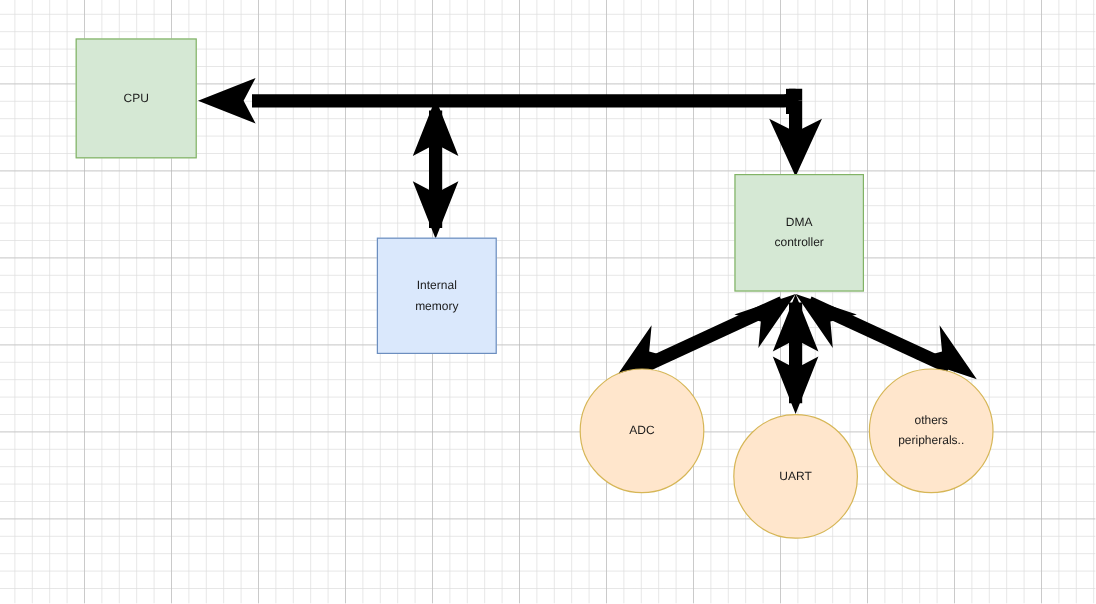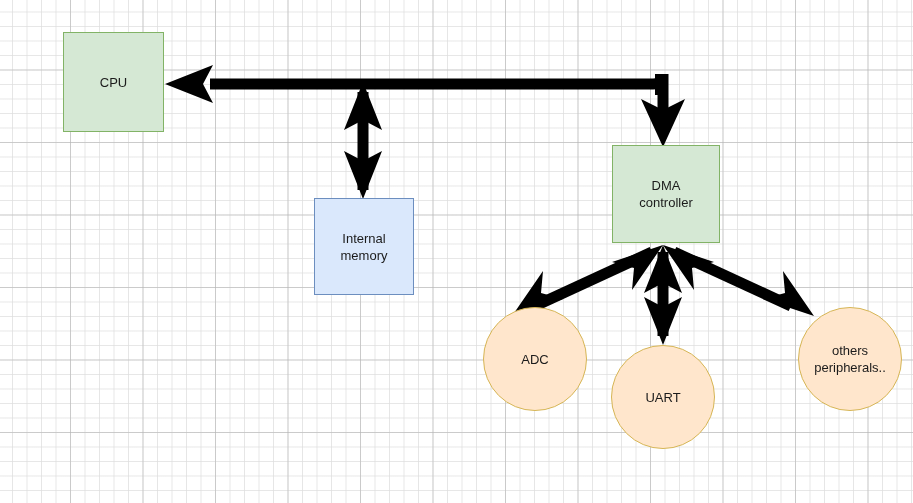--- a/index.html
+++ b/index.html
@@ -30,21 +30,21 @@
     height: 503px;
   }
   .node {
     position: absolute;
     box-sizing: border-box;
     display: flex;
     align-items: center;
     justify-content: center;
     text-align: center;
     font-family: "Liberation Sans", sans-serif;
-    font-size: 13px;
+    font-size: 10px;
     line-height: 17px;
     color: #1b1b1b;
     z-index: 3;
   }
   .node-rect { border-width: 1px; border-style: solid; }
   .node-ellipse { border-width: 1px; border-style: solid; border-radius: 50%; }
   .node-label { white-space: pre-line; }
 </style>
 </head>
 <body>
@@ -104,18 +104,18 @@
   </div>
 
   <div class="node node-ellipse" style="left:483px; top:307px; width:104px; height:104px; background:#ffe6cc; border-color:#d6b656;">
     <span class="node-label">ADC</span>
   </div>
 
   <div class="node node-ellipse" style="left:611px; top:345px; width:104px; height:104px; background:#ffe6cc; border-color:#d6b656;">
     <span class="node-label">UART</span>
   </div>
 
-  <div class="node node-ellipse" style="left:798px; top:307px; width:104px; height:104px; background:#ffe6cc; border-color:#d6b656;">
+  <div class="node node-ellipse" style="left:724px; top:307px; width:104px; height:104px; background:#ffe6cc; border-color:#d6b656;">
     <span class="node-label">others
 peripherals..</span>
   </div>
 
 </div>
 
 </body></html>

